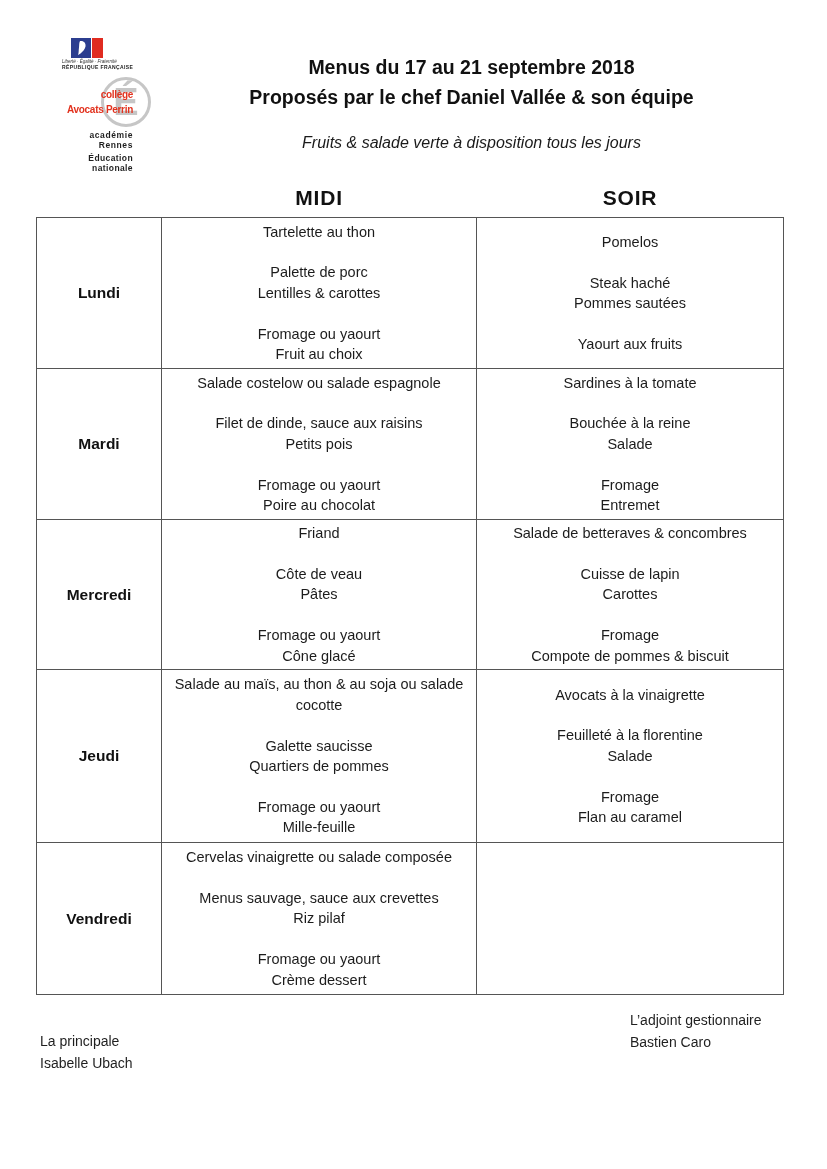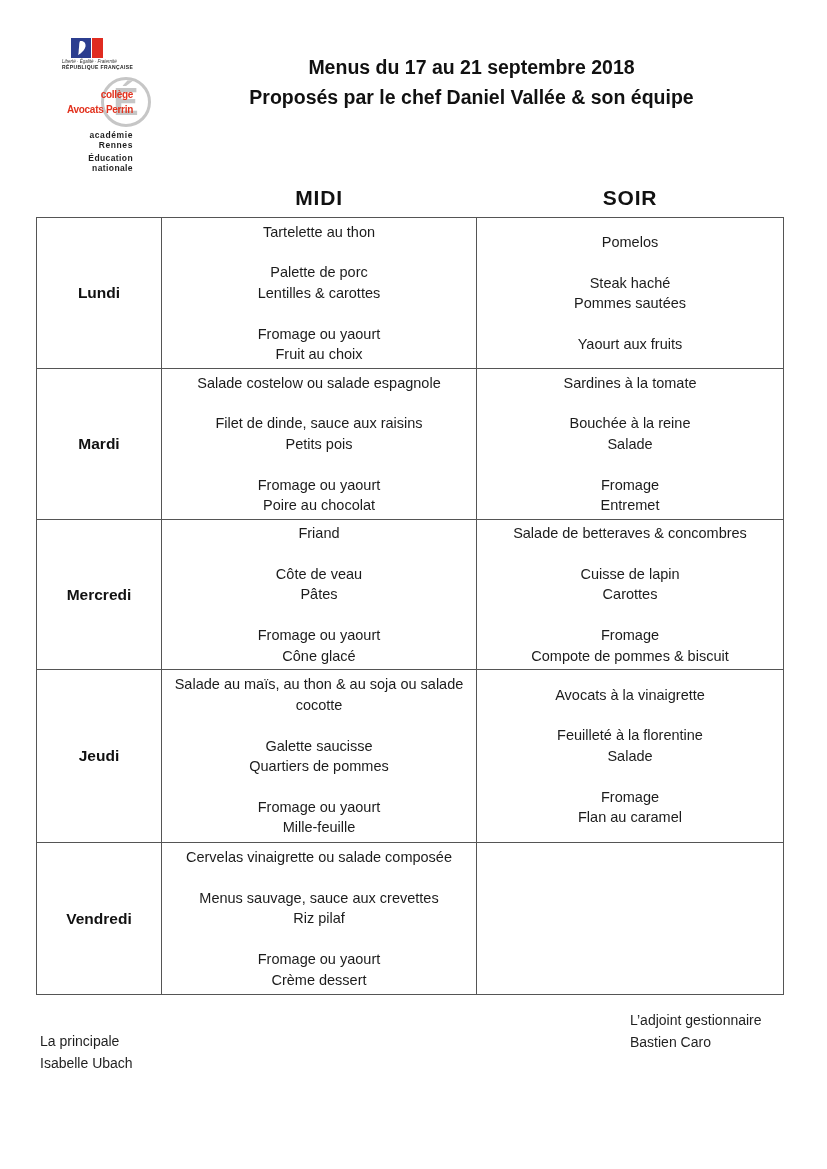--- a/index.html
+++ b/index.html
@@ -125,20 +125,21 @@
 
   <div class="ministry-label">
     <div>Éducation</div>
     <div>nationale</div>
   </div>
 
   <div class="title-block">
     <div>Menus du 17 au 21 septembre 2018</div>
     <div>Proposés par le chef Daniel Vallée &amp; son équipe</div>
   </div>
+  <div class="subtitle">Fruits &amp; salade verte à disposition tous les jours</div>
 
   <table class="menu-table">
     <colgroup>
       <col class="c-day">
         <col class="c-midi">
         <col class="c-soir">
     </colgroup>
     <thead>
       <tr>
         <th></th>

